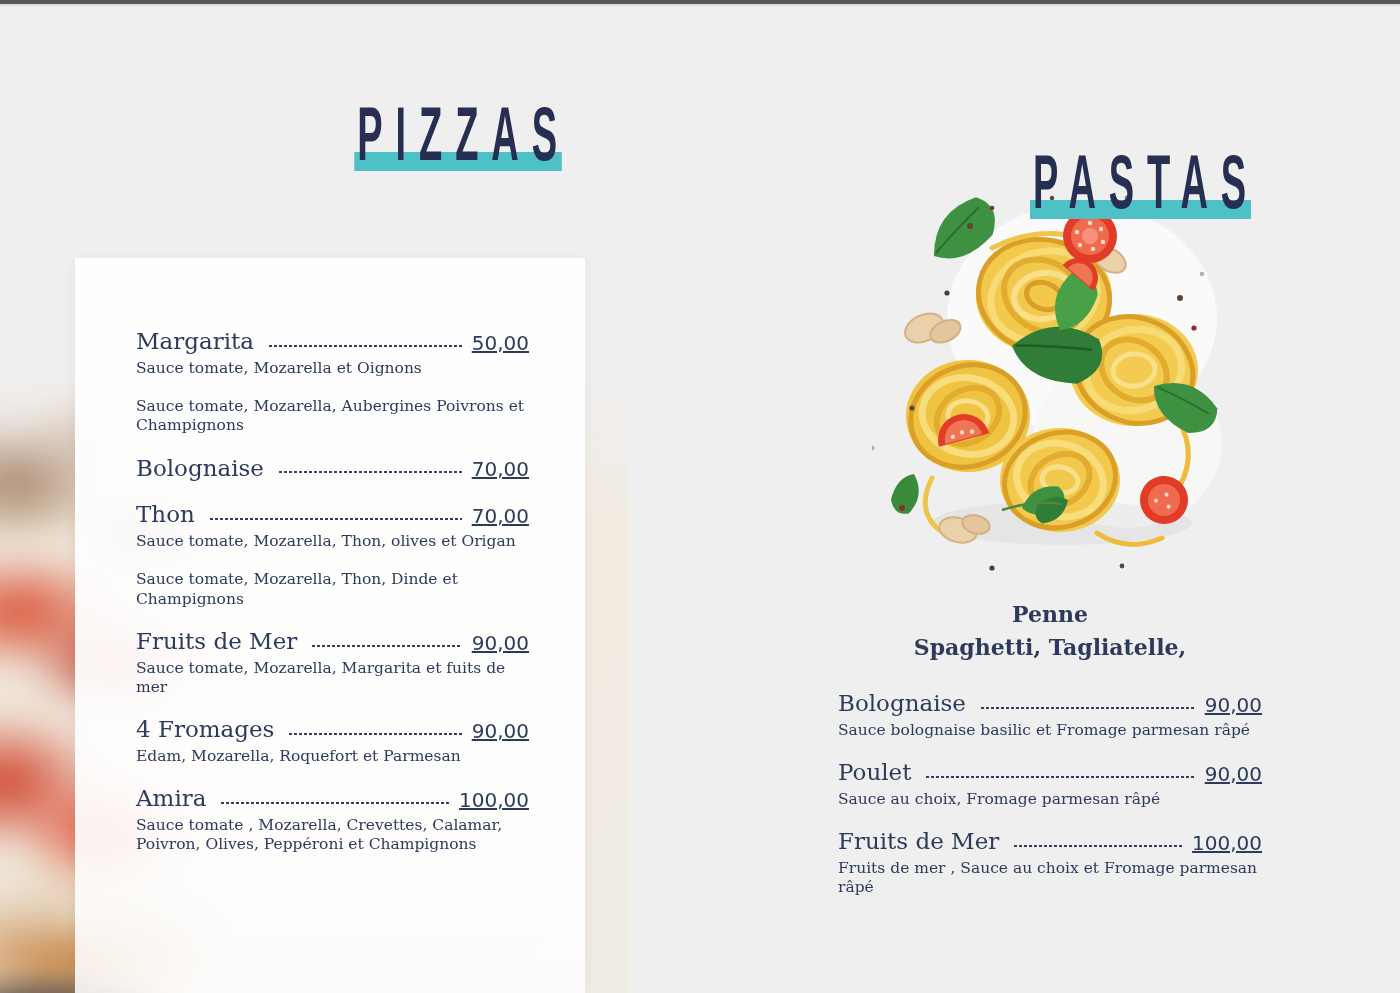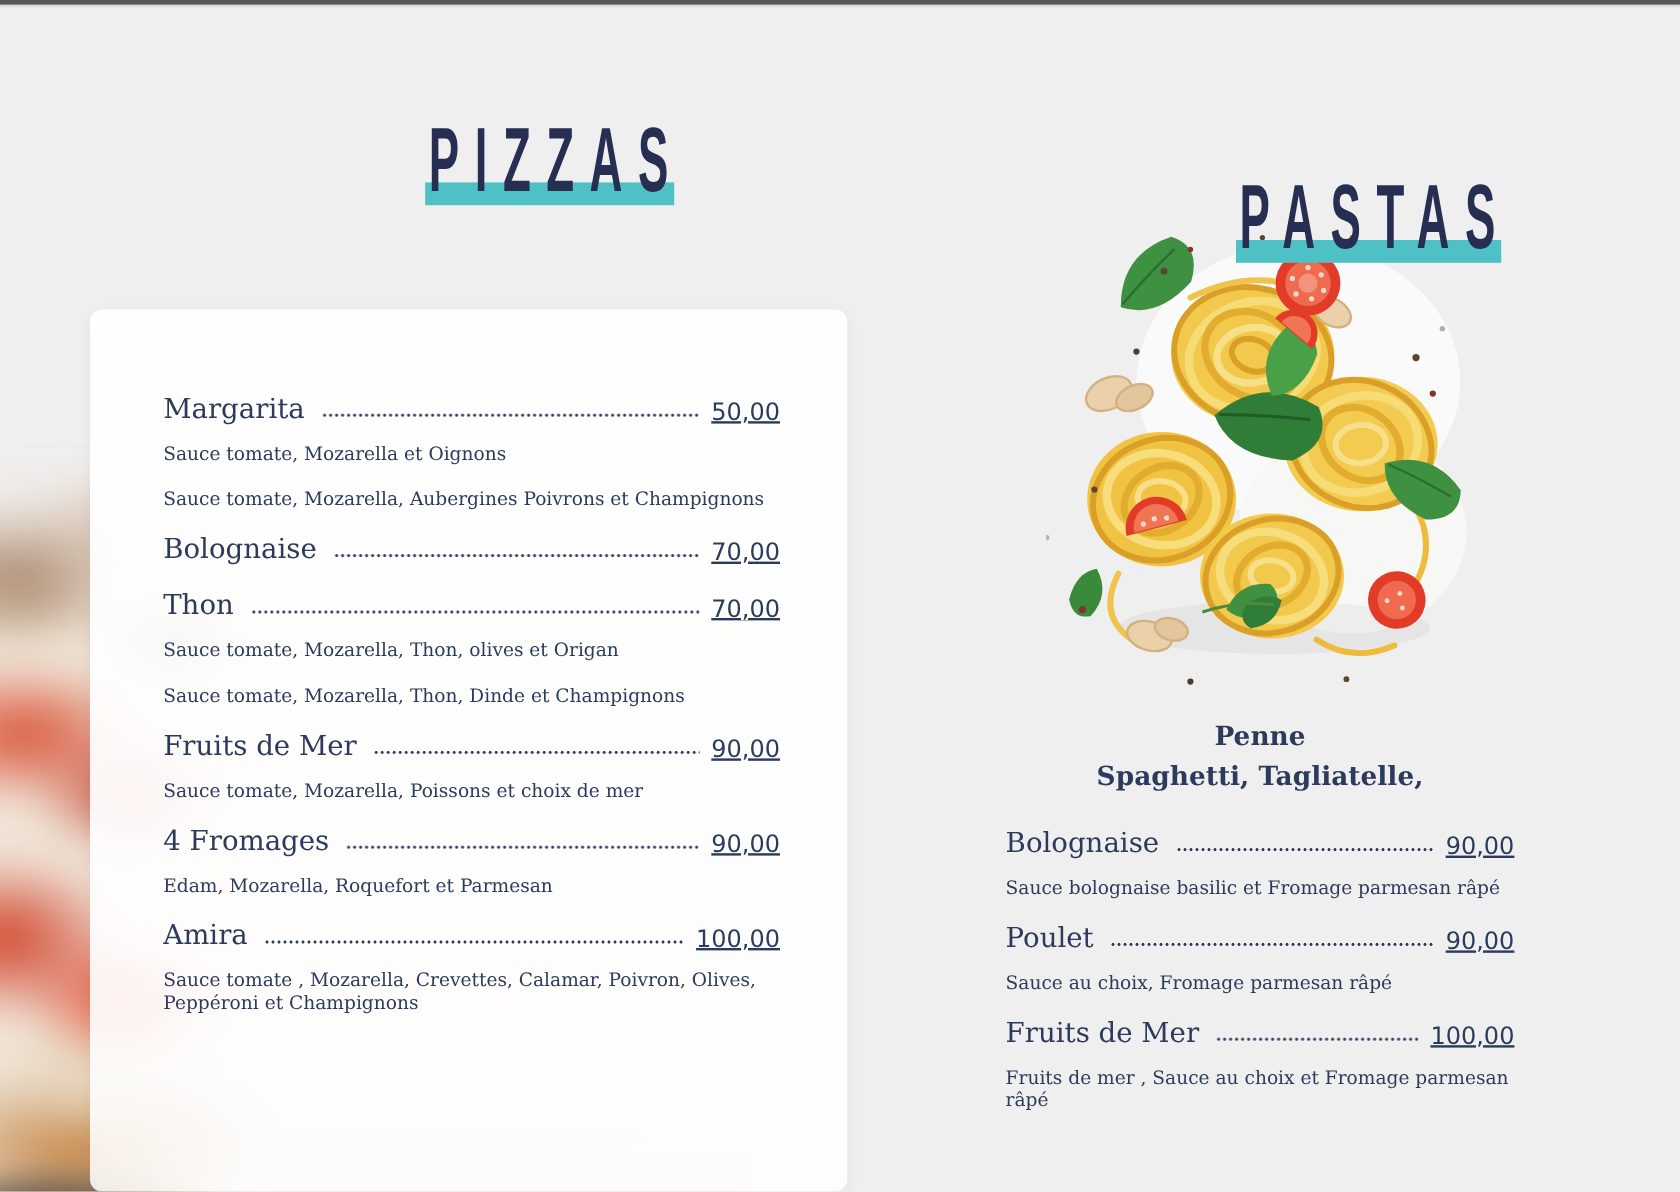--- a/index.html
+++ b/index.html
@@ -39,26 +39,25 @@
     background:radial-gradient(60% 80% at 25% 100%, rgba(42,35,33,0.95) 0%, rgba(42,35,33,0.75) 45%, rgba(42,35,33,0) 75%);
     filter:blur(6px);
   }
   .photo-pizza .fade-top {
     position:absolute; inset:0;
     background:linear-gradient(to bottom, #f0efef 0%, rgba(240,239,239,0) 24%);
   }
 
   
   .menu-card {
-    position:absolute; left:75px; top:258px; width:631px; height:735px;
+    position:absolute; left:75px; top:258px; width:510px; height:735px;
     background:linear-gradient(to bottom, rgba(255,255,255,0.97) 0%, rgba(255,255,255,0.92) 70%, rgba(255,255,255,0.86) 100%);
     box-shadow:0 2px 14px rgba(0,0,0,0.05);
     z-index:2;
     padding:70px 56px 16px 61px;
-    border-radius:10px;
   }
 
   
   .title-wrap { position:absolute; text-align:right; z-index:5; }
   .title-wrap.pizzas { left:0; top:96px; width:676px; }
   .title-wrap.pastas { left:672px; top:106px; width:700px;margin-top:38px; }
   .menu-title {
     display:inline-block; position:relative;
     font-family:"Liberation Sans", sans-serif;
     font-weight:700; font-size:76px; line-height:1;
@@ -79,21 +78,21 @@
   .item-name { font-size:23px; line-height:1.2; color:#2c3a5c; white-space:nowrap; }
   .dots {
     flex:1; height:4px; margin:0 10px 8px 14px;
     background-image:radial-gradient(circle, #2c3a5c 1.1px, rgba(44,58,92,0) 1.5px);
     background-size:5px 4px; background-repeat:repeat-x; background-position:left bottom;
   }
   .item-price {
     font-family:"DejaVu Sans", sans-serif; font-size:20px; line-height:1.25;
     color:#2c3a5c; white-space:nowrap;text-decoration:underline;
   }
-  .item-desc { font-size:15.5px; line-height:1.25; color:#2c3a5c; margin-top:13px; }
+  .item-desc { font-size:15.5px; line-height:1.25; color:#2c3a5c; margin-top:3px; }
 
   
   .pasta-photo { position:absolute; left:872px; top:178px; width:372px; height:396px; z-index:3; }
   .pasta-sub {
     position:absolute; left:838px; top:598px; width:424px; z-index:3;
     text-align:center; font-weight:700; font-size:22px; line-height:1.5; color:#2c3a5c;
   }
   .pasta-items { position:absolute; left:838px; top:690px; width:424px; z-index:3; }
 </style>
 </head>
@@ -157,21 +156,21 @@
   <div class="menu-item">
     <div class="item-desc">Sauce tomate, Mozarella, Thon, Dinde et Champignons</div>
   </div>
 
   <div class="menu-item">
     <div class="item-row">
       <span class="item-name">Fruits de Mer</span>
       <span class="dots"></span>
       <span class="item-price">90,00</span>
     </div>
-    <div class="item-desc">Sauce tomate, Mozarella, Poissons et choix de mer</div>
+    <div class="item-desc">Sauce tomate, Mozarella, Margarita et fuits de mer</div>
   </div>
 
   <div class="menu-item">
     <div class="item-row">
       <span class="item-name">4 Fromages</span>
       <span class="dots"></span>
       <span class="item-price">90,00</span>
     </div>
     <div class="item-desc">Edam, Mozarella, Roquefort et Parmesan</div>
   </div>

